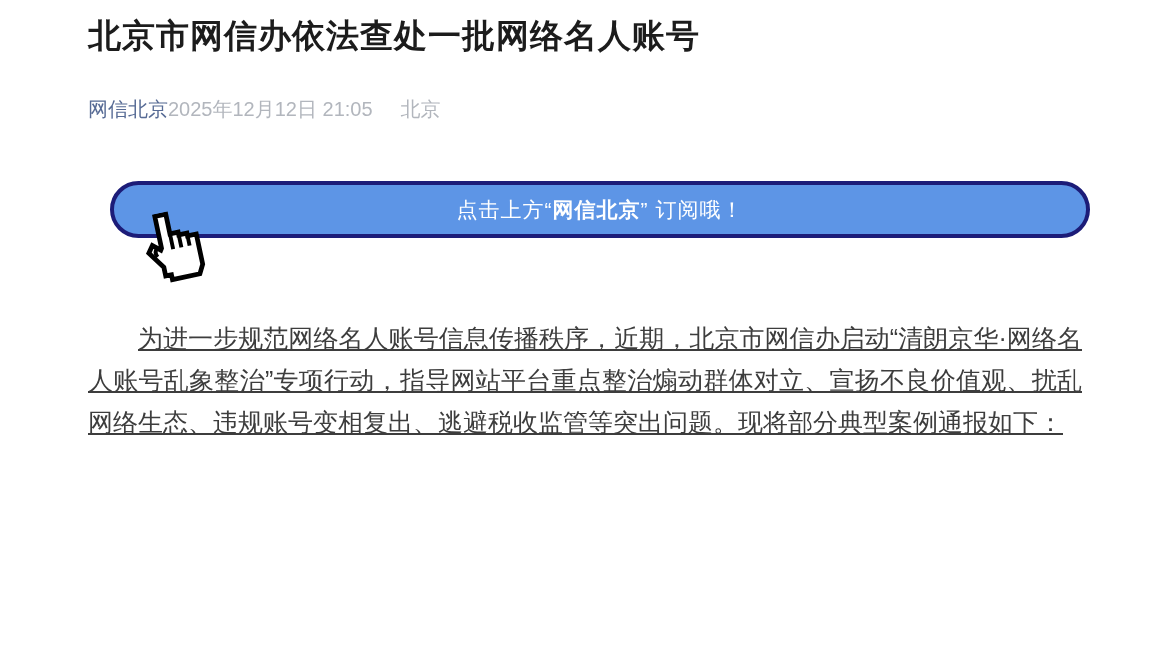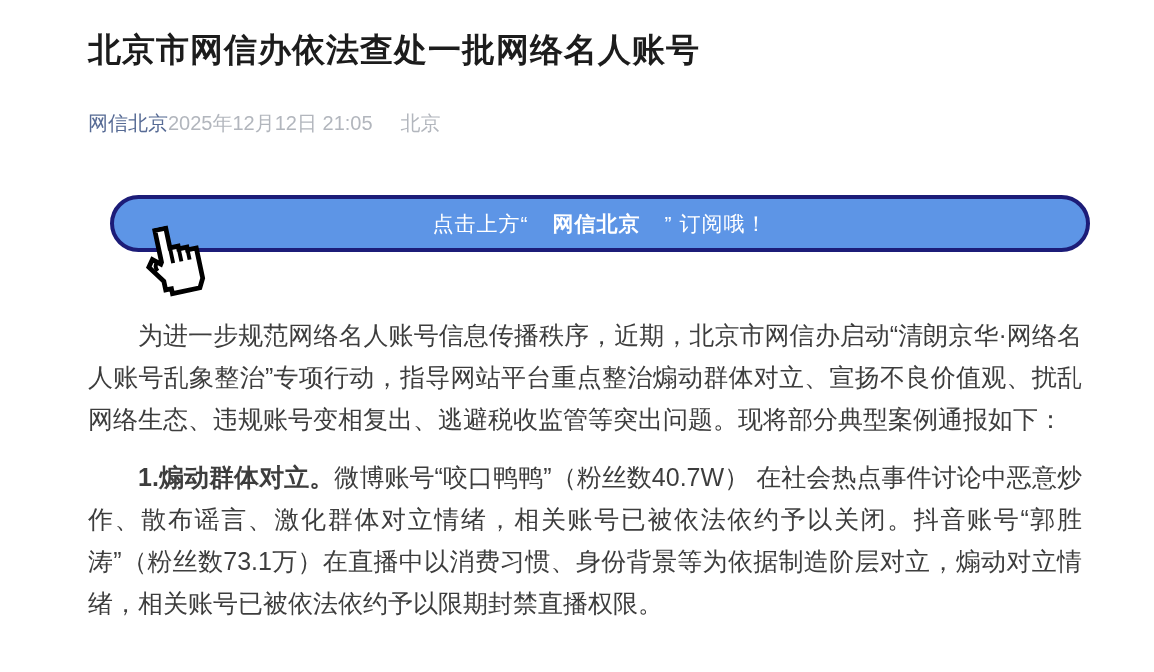--- a/index.html
+++ b/index.html
@@ -11,21 +11,21 @@
     overflow: hidden;
     font-family: "Liberation Sans", sans-serif;
   }
   .page {
     position: absolute;
     left: 88px;
     top: 0;
     width: 994px;
   }
   .article-title {
-    margin-top: 30px;
+    margin-top: 16px;
     font-size: 33px;
     line-height: 40px;
     font-weight: bold;
     color: #1c1c1c;
     letter-spacing: 1px;
   }
   .byline {
     margin-top: 26px;
     font-size: 20px;
     display: flex;
@@ -56,38 +56,38 @@
     background: #5d95e6;
     border: 4px solid #1c1c78;
     border-radius: 29px;
     display: flex;
     align-items: center;
     justify-content: center;
     color: #ffffff;
     font-size: 21px;
     letter-spacing: 1px;
     cursor: pointer;
-    gap: 24px;
   }
   .subscribe-banner .bold { font-weight: bold; }
   .hand-cursor {
     position: absolute;
     left: 26px;
     top: 30px;
     width: 76px;
     height: 84px;
     transform: rotate(-12deg);
     pointer-events: none;
   }
   .body-text {
-    margin-top: 62px;
+    margin-top: 79px;
     font-size: 25px;
     color: #3d3d3d;
     line-height: 42px;
     text-align: justify;
+    text-decoration: underline;
   }
   .body-text p {
     margin: 0 0 16px 0;
     text-indent: 2em;
   }
   .body-text .lead-bold { font-weight: bold; }
 </style>
 </head>
 <body>
 
@@ -111,18 +111,15 @@
     <svg class="hand-cursor" viewBox="0 0 26 30" xmlns="http://www.w3.org/2000/svg">
       <path d="M9 0.8 H13 V8 H16 V9 H19 V10 H22.2 V21 L20.5 24.2 H10.5 V22.4 H8.4 V19.2 L4.2 13.2 L6 10.8 L8.6 13 L9 12.4 Z" fill="#ffffff" stroke="#000000" stroke-width="1.7" stroke-linejoin="miter"></path>
       <path d="M13 8.2 V13.6 M16 9.2 V13.6 M19 10.2 V13.6 M7.4 12.2 Q6 13.4 7 15.2" fill="none" stroke="#000000" stroke-width="1.4"></path>
     </svg>
   </div>
 
   <div class="body-text">
     <p>
       <span class="lead-bold"></span><span>为进一步规范网络名人账号信息传播秩序，近期，北京市网信办启动“清朗京华·网络名人账号乱象整治”专项行动，指导网站平台重点整治煽动群体对立、宣扬不良价值观、扰乱网络生态、违规账号变相复出、逃避税收监管等突出问题。现将部分典型案例通报如下：</span>
     </p>
-    <p>
-      <span class="lead-bold">1.煽动群体对立。</span><span>微博账号“咬口鸭鸭”（粉丝数40.7W） 在社会热点事件讨论中恶意炒作、散布谣言、激化群体对立情绪，相关账号已被依法依约予以关闭。抖音账号“郭胜涛”（粉丝数73.1万）在直播中以消费习惯、身份背景等为依据制造阶层对立，煽动对立情绪，相关账号已被依法依约予以限期封禁直播权限。</span>
-    </p>
   </div>
 
 </div>
 
 </body></html>

